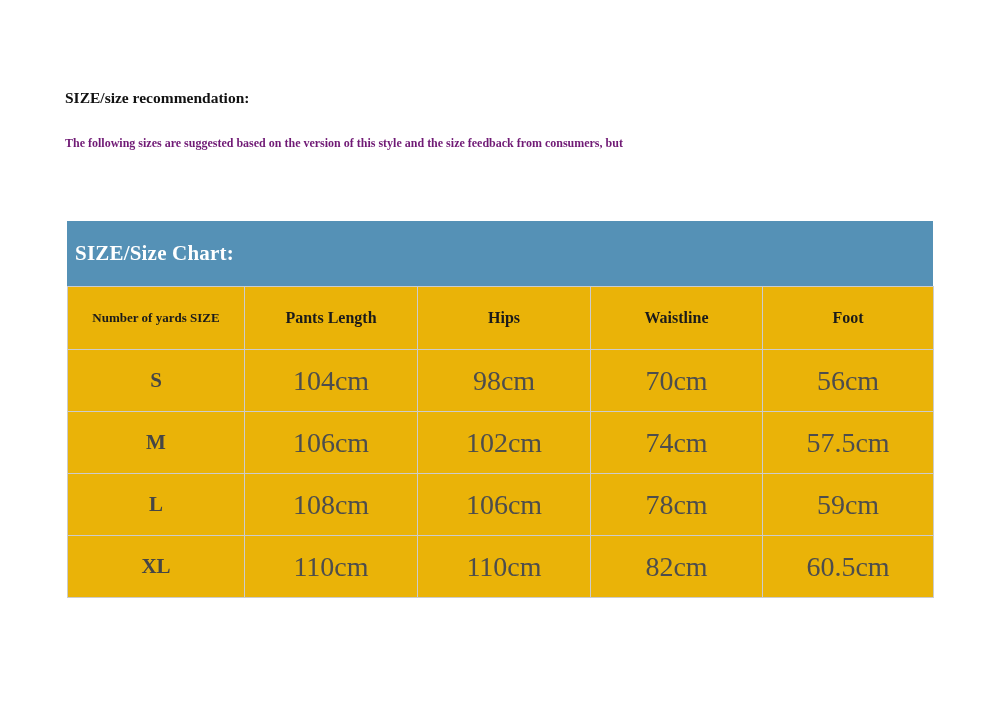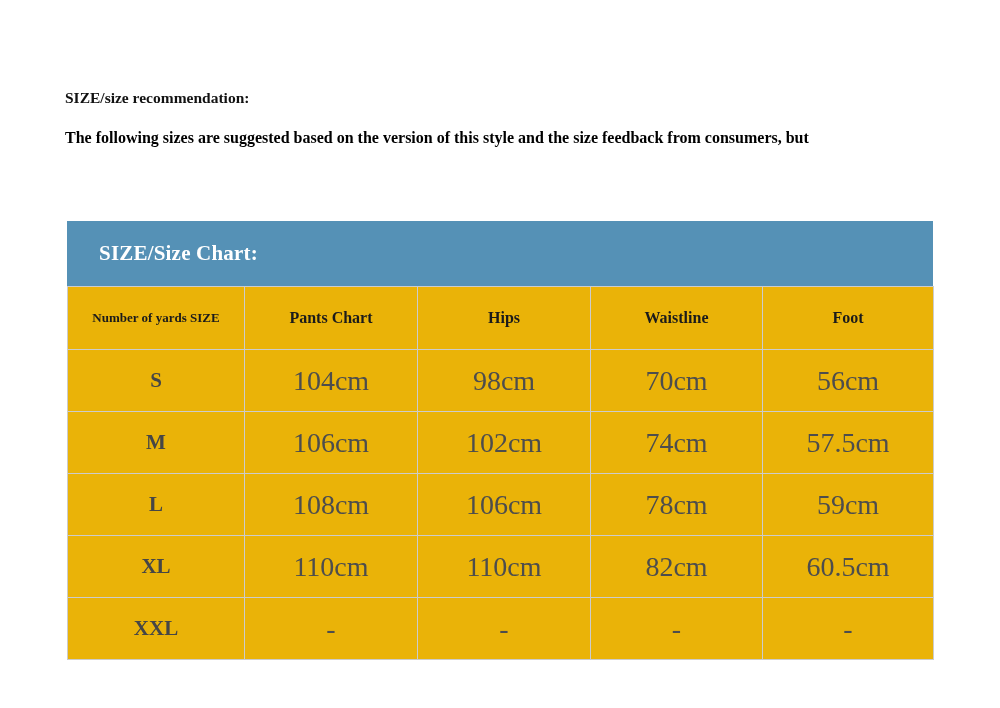--- a/index.html
+++ b/index.html
@@ -20,38 +20,38 @@
     position: absolute;
     left: 65px;
     top: 76px;
     font-size: 15.5px;
     font-weight: bold;
     color: #121212;
   }
   .intro-text {
     position: absolute;
     left: 65px;
-    top: 115px;
-    font-size: 16px;
+    top: 121px;
+    font-size: 12px;
     font-weight: bold;
-    color: #000000;
+    color: #701a75;
     line-height: 19px;
     white-space: nowrap;
   }
   .chart-title-bar {
     position: absolute;
     left: 67px;
     top: 208px;
     width: 866px;
     height: 65px;
     background: #5591b6;
     display: flex;
     align-items: center;
     box-sizing: border-box;
-    padding-left: 32px;
+    padding-left: 8px;
   }
   .chart-title {
     color: #ffffff;
     font-weight: bold;
     font-size: 21px;
     letter-spacing: 0.2px;
   }
   table.size-chart {
     position: absolute;
     left: 67px;
@@ -113,21 +113,21 @@
     <colgroup>
       <col style="width:177px">
       <col style="width:173px">
       <col style="width:173px">
       <col style="width:172px">
       <col style="width:171px">
     </colgroup>
     <tbody>
       <tr class="header-row">
         <th class="first-col">Number of yards SIZE</th>
-        <th>Pants Chart</th>
+        <th>Pants Length</th>
         <th>Hips</th>
         <th>Waistline</th>
         <th>Foot</th>
       </tr>
 
       <tr>
         <td class="size-cell">S</td>
         <td class="value-cell">104cm</td>
         <td class="value-cell">98cm</td>
         <td class="value-cell">70cm</td>
@@ -151,23 +151,16 @@
       </tr>
 
       <tr>
         <td class="size-cell">XL</td>
         <td class="value-cell">110cm</td>
         <td class="value-cell">110cm</td>
         <td class="value-cell">82cm</td>
         <td class="value-cell">60.5cm</td>
       </tr>
 
-      <tr>
-        <td class="size-cell">XXL</td>
-        <td class="value-cell">-</td>
-        <td class="value-cell">-</td>
-        <td class="value-cell">-</td>
-        <td class="value-cell">-</td>
-      </tr>
     </tbody>
   </table>
 
 </div>
 
 </body></html>

